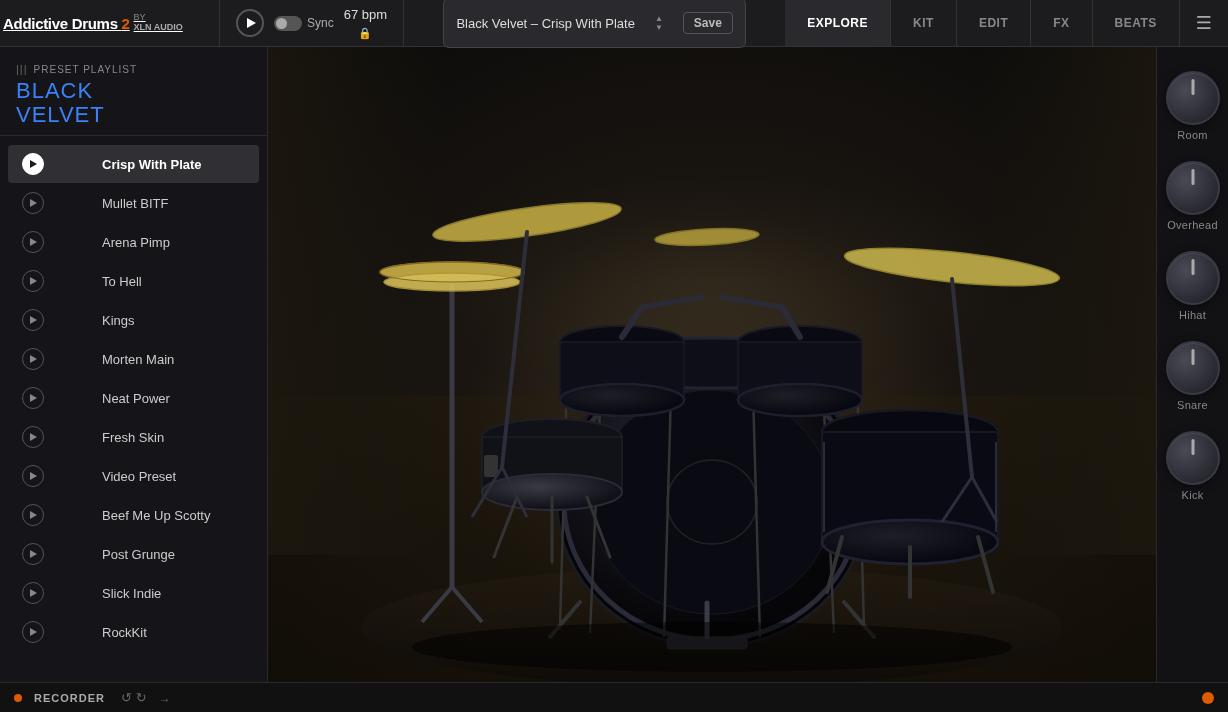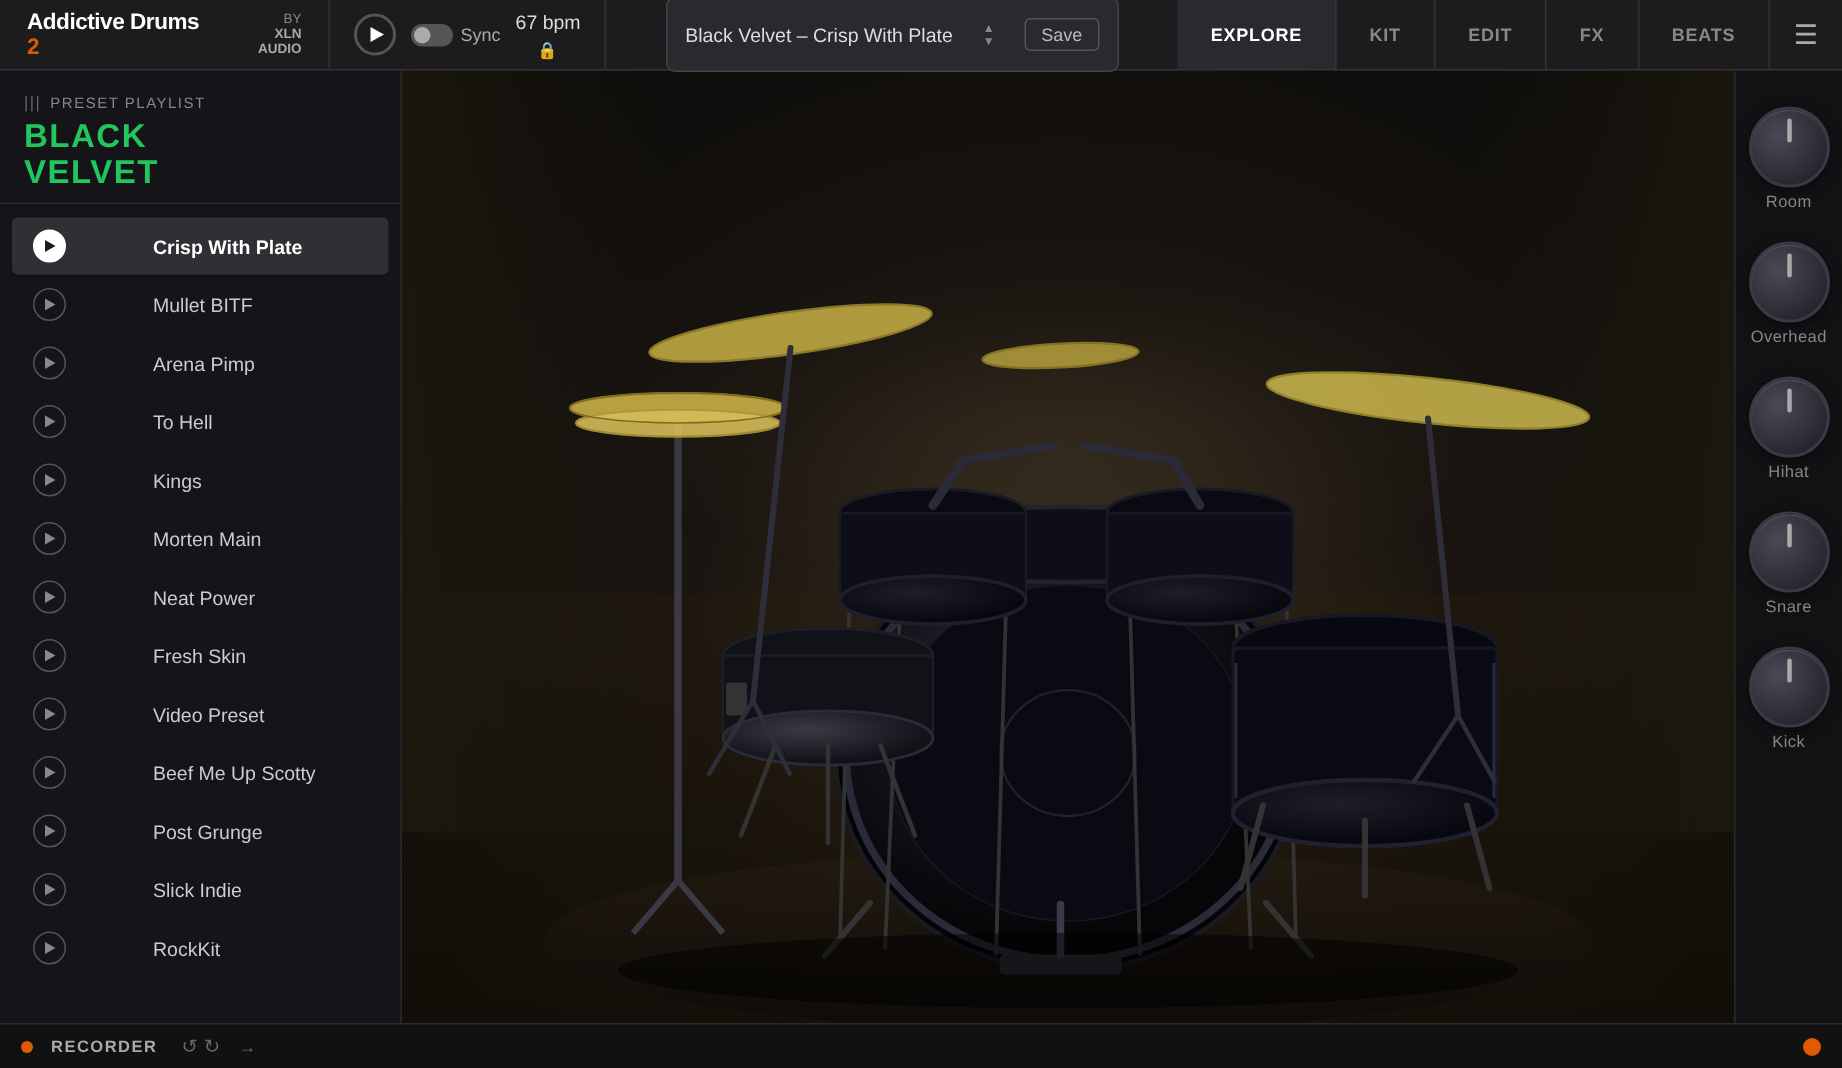--- a/index.html
+++ b/index.html
@@ -20,39 +20,40 @@
       height: 47px;
       background: #1c1c1e;
       border-bottom: 1px solid #333;
       position: relative;
       z-index: 100;
     }
     .logo-area {
       display: flex;
       align-items: center;
       width: 220px;
-      padding: 0 18px;
+      padding: 0 3px;
       border-right: 1px solid #333;
       height: 100%;
+      text-decoration: underline;
     }
     .logo-text {
       font-size: 15px;
       font-weight: 700;
       color: #fff;
       letter-spacing: -0.3px;
     }
     .logo-text span {
       color: #e05a00;
     }
     .logo-sub {
       font-size: 9px;
       color: #888;
-      margin-left: 16px;
+      margin-left: 4px;
       line-height: 1.1;
-      text-align: right;
+      text-align: left;
     }
     .logo-sub strong { color: #aaa; }
 
     .transport-area {
       display: flex;
       align-items: center;
       padding: 0 16px;
       gap: 10px;
       border-right: 1px solid #333;
       height: 100%;
@@ -139,20 +140,21 @@
       line-height: 1;
     }
     .save-btn {
       background: transparent;
       border: 1px solid #555;
       color: #bbb;
       padding: 3px 10px;
       border-radius: 4px;
       font-size: 12px;
       cursor: pointer;
+      font-weight: bold;
     }
 
     .nav-tabs {
       display: flex;
       height: 100%;
     }
     .nav-tab {
       display: flex;
       align-items: center;
       padding: 0 22px;
@@ -202,22 +204,22 @@
       letter-spacing: 1px;
       text-transform: uppercase;
       margin-bottom: 4px;
       display: flex;
       align-items: center;
       gap: 6px;
     }
     .bars-icon { color: #666; font-size: 11px; }
     .playlist-name {
       font-size: 22px;
-      font-weight: 700;
-      color: #22c55e;
+      font-weight: 400;
+      color: #3b82f6;
       letter-spacing: 1px;
       line-height: 1.1;
       text-transform: uppercase;
     }
     .playlist-items {
       flex: 1;
       overflow-y: auto;
       padding: 8px 0;
     }
     .playlist-items::-webkit-scrollbar { width: 3px; }

